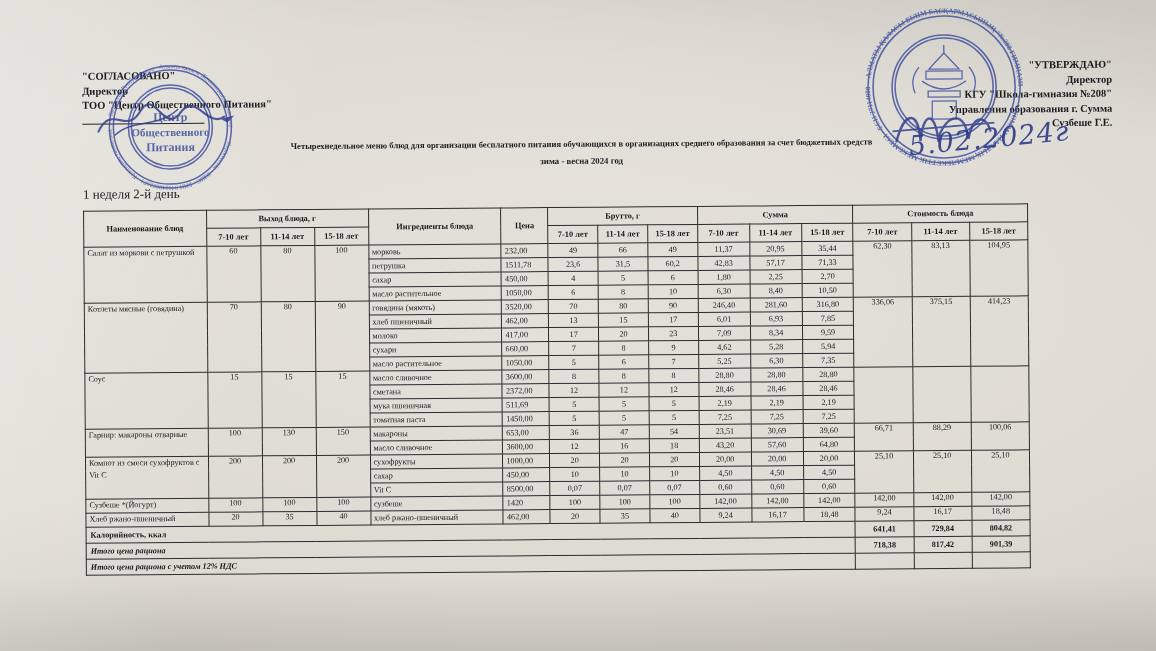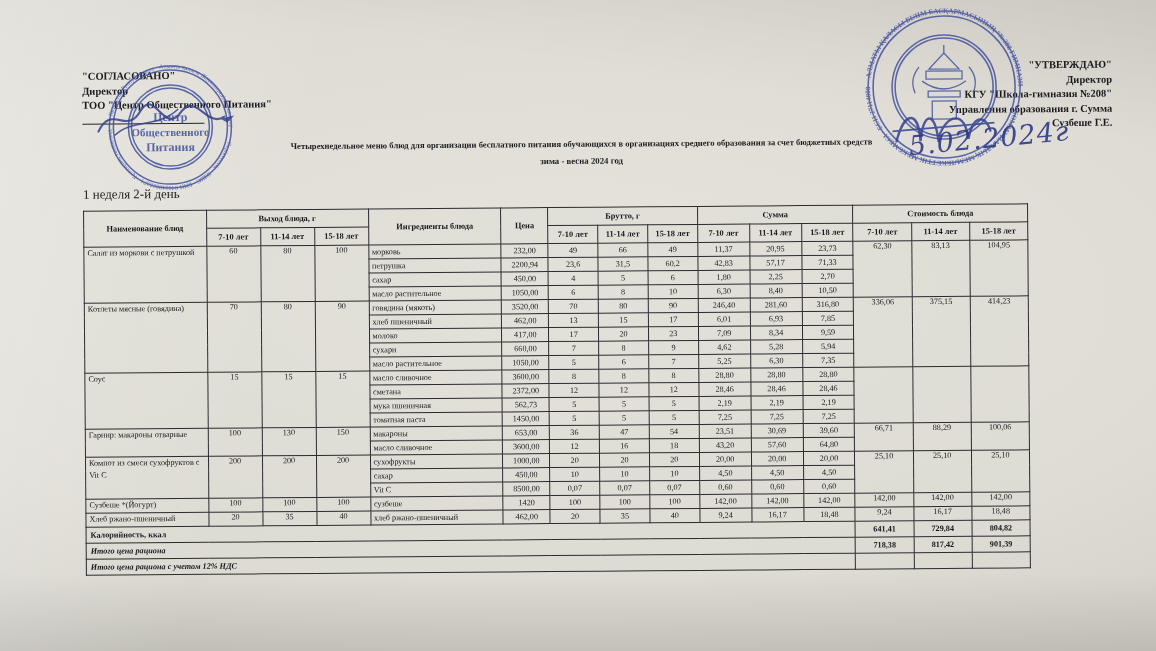--- a/index.html
+++ b/index.html
@@ -78,21 +78,21 @@
   }
   table.menu th{
     font-weight:bold;text-align:center;font-size:8.4px;
     height:17px;
   }
   th.tall{height:34px;}
   td{height:13px;}
   td.num{text-align:center;}
   td.nm{text-align:left;padding-left:4px;vertical-align:top;padding-top:1px;line-height:11.5px;}
   td.ing{text-align:left;padding-left:4px;}
-  td.price{text-align:center;}
+  td.price{text-align:left;}
   td.vtop{vertical-align:top;padding-top:1px;}
   tr.sum td{font-weight:bold;height:15px;}
   tr.sum td.lbl{text-align:left;padding-left:4px;}
   tr.sum td.ital{font-style:italic;font-weight:bold;}
 
   
   col.c-name{width:118px;}
   col.c-out{width:52px;}
   col.c-ing{width:128px;}
   col.c-price{width:45px;}
@@ -247,28 +247,28 @@
           <td class="num vtop" rowspan="4">60</td>
           <td class="num vtop" rowspan="4">80</td>
           <td class="num vtop" rowspan="4">100</td>
           <td class="ing">морковь</td>
           <td class="price">232,00</td>
           <td class="num">49</td>
           <td class="num">66</td>
           <td class="num">49</td>
           <td class="num">11,37</td>
           <td class="num">20,95</td>
-          <td class="num">23,73</td>
+          <td class="num">35,44</td>
           <td class="num vtop" rowspan="4">62,30</td>
           <td class="num vtop" rowspan="4">83,13</td>
           <td class="num vtop" rowspan="4">104,95</td>
         </tr>
         <tr>
           <td class="ing">петрушка</td>
-          <td class="price">2200,94</td>
+          <td class="price">1511,78</td>
           <td class="num">23,6</td>
           <td class="num">31,5</td>
           <td class="num">60,2</td>
           <td class="num">42,83</td>
           <td class="num">57,17</td>
           <td class="num">71,33</td>
         </tr>
         <tr>
           <td class="ing">сахар</td>
           <td class="price">450,00</td>
@@ -368,21 +368,21 @@
           <td class="price">2372,00</td>
           <td class="num">12</td>
           <td class="num">12</td>
           <td class="num">12</td>
           <td class="num">28,46</td>
           <td class="num">28,46</td>
           <td class="num">28,46</td>
         </tr>
         <tr>
           <td class="ing">мука пшеничная</td>
-          <td class="price">562,73</td>
+          <td class="price">511,69</td>
           <td class="num">5</td>
           <td class="num">5</td>
           <td class="num">5</td>
           <td class="num">2,19</td>
           <td class="num">2,19</td>
           <td class="num">2,19</td>
         </tr>
         <tr>
           <td class="ing">томатная паста</td>
           <td class="price">1450,00</td>

